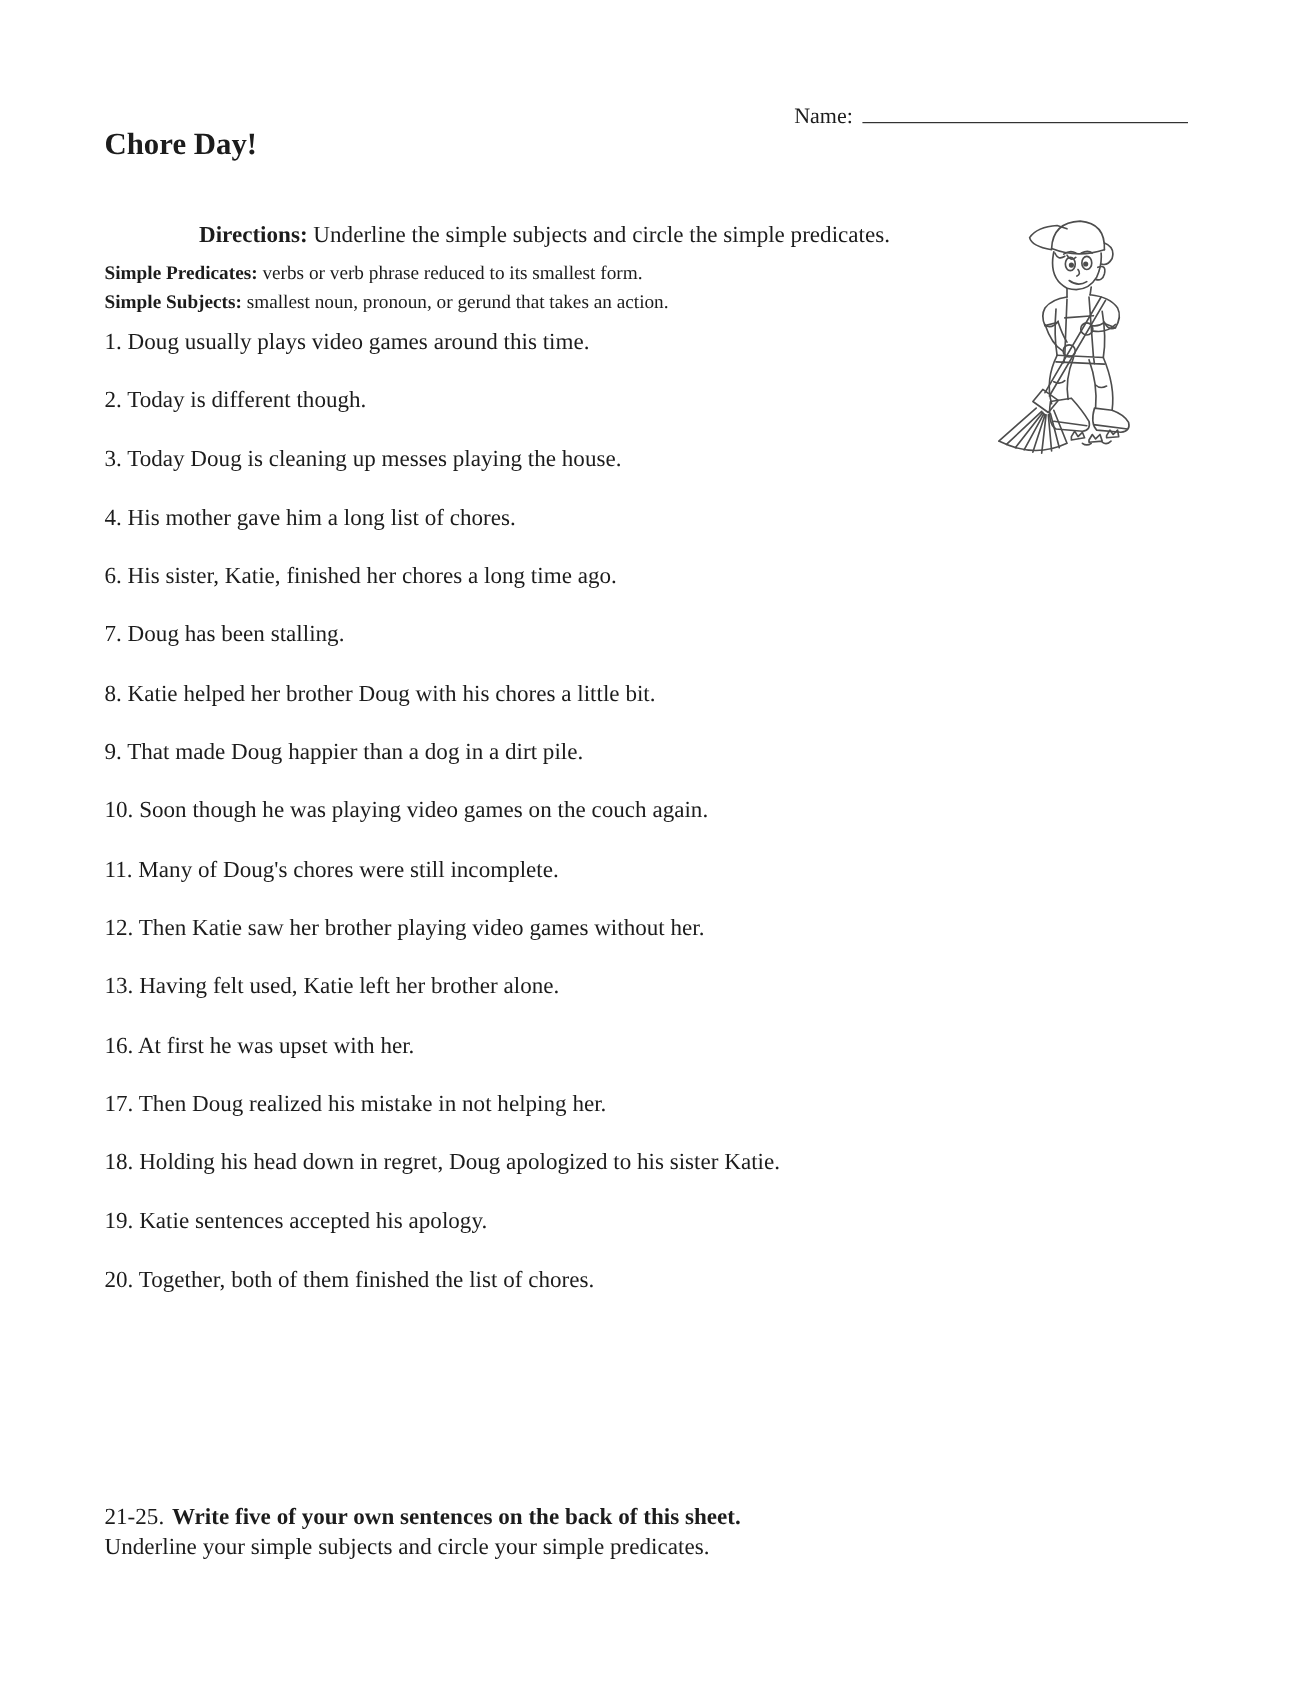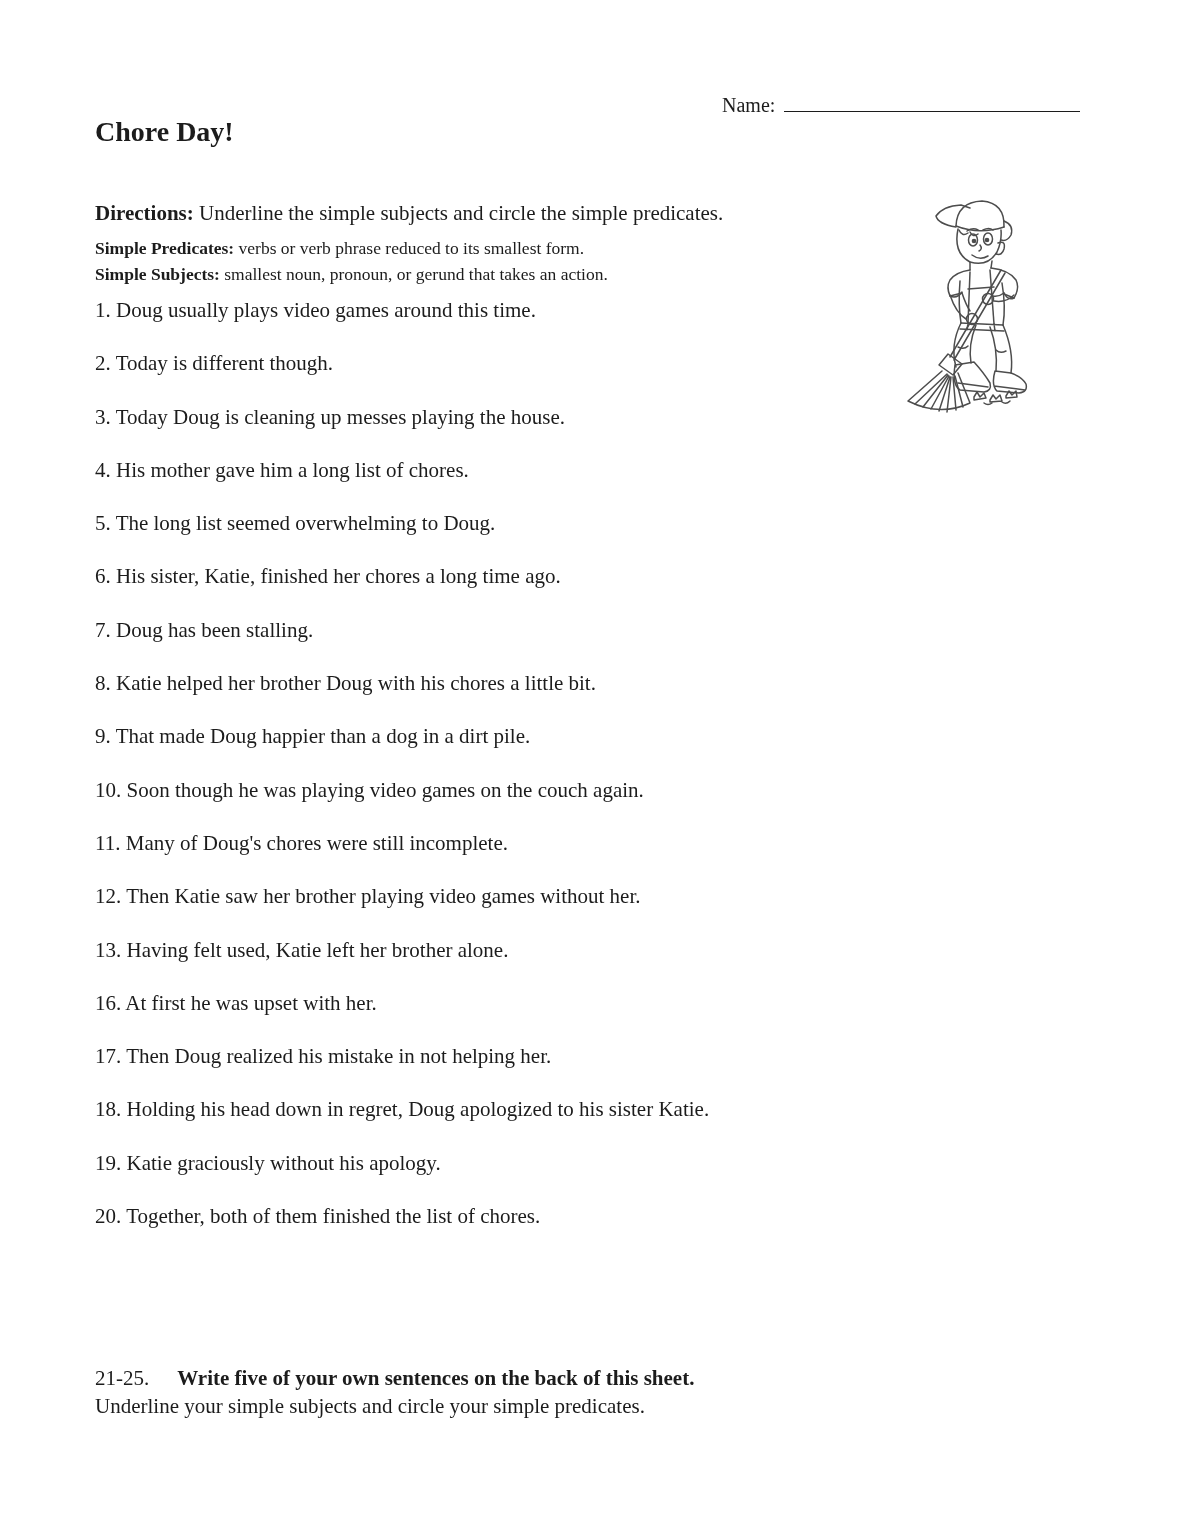--- a/index.html
+++ b/index.html
@@ -24,39 +24,39 @@
     vertical-align: baseline;
   }
 
   .title-block {
     position: absolute; left: 95px; top: 112px;
     font-size: 28px; font-weight: bold; line-height: 40px;
   }
 
   .directions {
     position: absolute; left: 95px; top: 201px;
-    font-size: 21px; line-height: 25px; width: 800px;
+    font-size: 21px; line-height: 25px; width: 800px; text-align: center;
   }
 
   .defs {
     position: absolute; left: 95px; top: 235px;
     font-size: 17.5px; line-height: 26px; width: 800px;
   }
 
   .sentences {
     position: absolute; left: 95px; top: 300px; width: 1000px;
     font-size: 21px;
   }
   .sentence { line-height: 21px; margin: 0 0 32.3px 0; }
 
   .footer {
     position: absolute; left: 95px; top: 1364px; width: 1000px;
     font-size: 21px; line-height: 28px;
   }
-  .footer .range { margin-right: 28px; }
+  .footer .range { margin-right: 7px; }
 
   .clipart {
     position: absolute; left: 898px; top: 193px;
     width: 172px; height: 224px;
   }
 </style>
 </head>
 <body>
 
 <div class="page">
@@ -134,33 +134,32 @@
     <path d="M60,154 q6,3 10,-1 M108,158 q-6,3 -10,-1"></path>
 
     <path d="M76,204 l3,-5 l3,5 l4,-4 l2,5 l-12,2 z M92,207 l3,-5 l3,4 l4,-4 l2,6 l-12,1 z M108,203 l3,-5 l3,4 l4,-4 l1,6 l-11,1 z M86,210 q4,3 8,0 M104,209 q4,3 8,-1"></path>
   </svg>
 
   <div class="sentences">
     <div class="sentence"><span>1.</span> <span>Doug usually plays video games around this time.</span></div>
     <div class="sentence"><span>2.</span> <span>Today is different though.</span></div>
     <div class="sentence"><span>3.</span> <span>Today Doug is cleaning up messes playing the house.</span></div>
     <div class="sentence"><span>4.</span> <span>His mother gave him a long list of chores.</span></div>
-    <div class="sentence"><span>5.</span> <span>The long list seemed overwhelming to Doug.</span></div>
     <div class="sentence"><span>6.</span> <span>His sister, Katie, finished her chores a long time ago.</span></div>
     <div class="sentence"><span>7.</span> <span>Doug has been stalling.</span></div>
     <div class="sentence"><span>8.</span> <span>Katie helped her brother Doug with his chores a little bit.</span></div>
     <div class="sentence"><span>9.</span> <span>That made Doug happier than a dog in a dirt pile.</span></div>
     <div class="sentence"><span>10.</span> <span>Soon though he was playing video games on the couch again.</span></div>
     <div class="sentence"><span>11.</span> <span>Many of Doug's chores were still incomplete.</span></div>
     <div class="sentence"><span>12.</span> <span>Then Katie saw her brother playing video games without her.</span></div>
     <div class="sentence"><span>13.</span> <span>Having felt used, Katie left her brother alone.</span></div>
     <div class="sentence"><span>16.</span> <span>At first he was upset with her.</span></div>
     <div class="sentence"><span>17.</span> <span>Then Doug realized his mistake in not helping her.</span></div>
     <div class="sentence"><span>18.</span> <span>Holding his head down in regret, Doug apologized to his sister Katie.</span></div>
-    <div class="sentence"><span>19.</span> <span>Katie graciously without his apology.</span></div>
+    <div class="sentence"><span>19.</span> <span>Katie sentences accepted his apology.</span></div>
     <div class="sentence"><span>20.</span> <span>Together, both of them finished the list of chores.</span></div>
   </div>
 
   <div class="footer">
     <div>
       <span class="range">21-25.</span><b>Write five of your own sentences on the back of this sheet.</b>
     </div>
     <div>Underline your simple subjects and circle your simple predicates.</div>
   </div>
 

